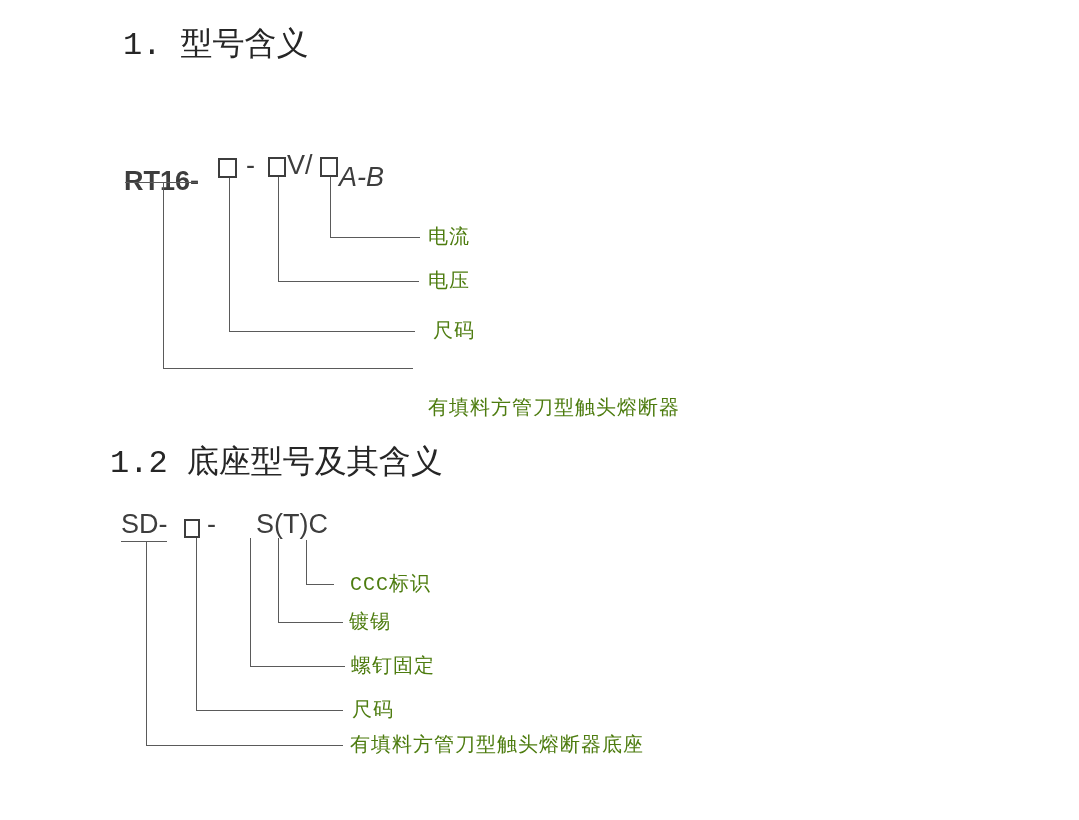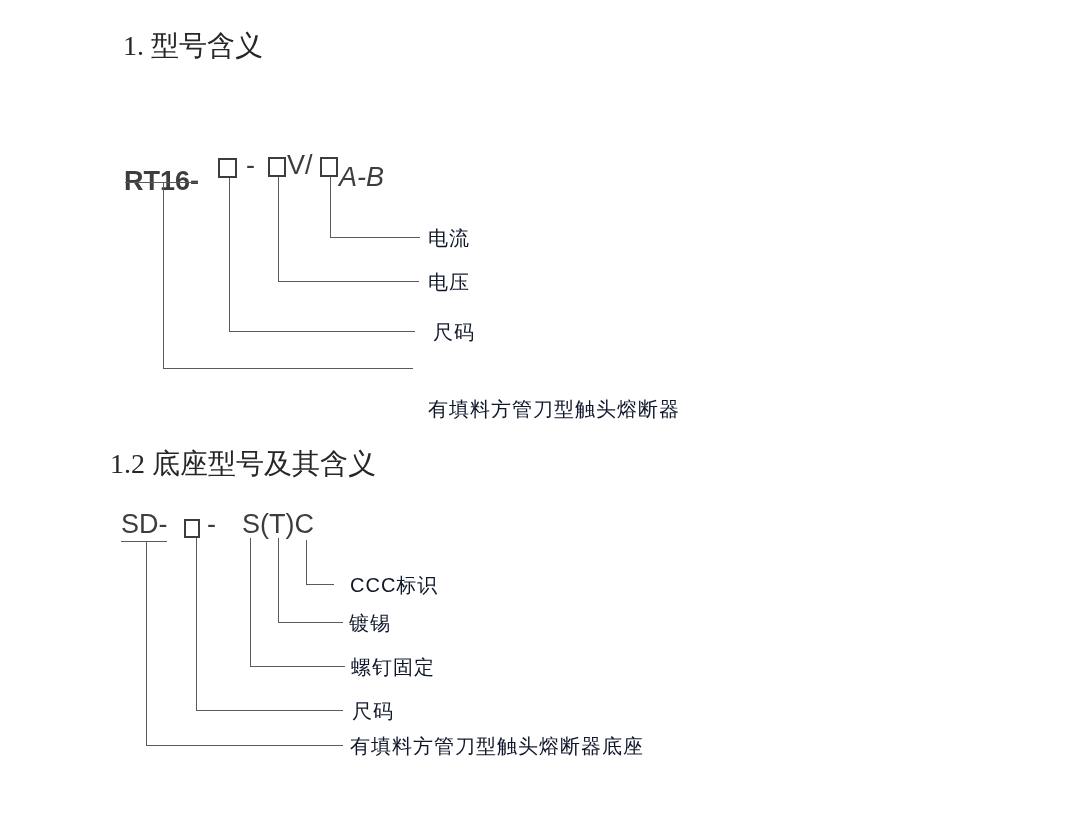--- a/index.html
+++ b/index.html
@@ -10,22 +10,22 @@
   .page {
     position: relative;
     width: 1079px;
     height: 820px;
     background: #ffffff;
     overflow: hidden;
     font-family: "Liberation Sans", sans-serif;
   }
   .heading {
     position: absolute;
-    font-family: Liberation Serif, serif;
-    font-size: 28px;
+    font-family: Liberation Mono, monospace;
+    font-size: 32px;
     line-height: 28px;
     color: #262626;
     white-space: nowrap;
   }
   .formula {
     position: absolute;
     font-family: "Liberation Sans", "DejaVu Sans", sans-serif;
     font-size: 27px;
     line-height: 27px;
     font-weight: 400;
@@ -39,25 +39,25 @@
     background: #ffffff;
   }
   .vline, .hline {
     position: absolute;
     background: #5a5a5a;
   }
   .vline { width: 1px; }
   .hline { height: 1px; }
   .dlabel {
     position: absolute;
-    font-family: Liberation Sans, sans-serif;
+    font-family: Liberation Mono, monospace;
     font-size: 20px;
     line-height: 20px;
     letter-spacing: 1px;
-    color: #0f172a;
+    color: #4d7c0f;
     white-space: nowrap;
   }
 </style>
 </head>
 <body>
 
 <div class="page">
 
   <div class="heading" style="left:123px; top:32px;">1. 型号含义</div>
   <div class="heading" style="left:110px; top:450px;">1.2 底座型号及其含义</div>
@@ -89,21 +89,21 @@
     <div class="vline" style="left:330px; top:177px; height:60px;"></div>
     <div class="hline" style="left:330px; top:237px; width:90px;"></div>
     <div class="dlabel" style="left:428px; top:228px;">电流</div>
   </div>
 
   <div>
 
     <span class="formula" style="left:121px; top:511px;">SD-</span>
     <span class="sq" style="left:184px; top:519px; width:16px; height:19px;"></span>
     <span class="formula" style="left:207px; top:511px;">-</span>
-    <span class="formula" style="left:242px; top:511px;">S(T)C</span>
+    <span class="formula" style="left:256px; top:511px;">S(T)C</span>
 
     <div class="hline" style="left:121px; top:541px; width:46px;"></div>
 
     <div class="vline" style="left:146px; top:542px; height:203px;"></div>
     <div class="hline" style="left:146px; top:745px; width:197px;"></div>
     <div class="dlabel" style="left:350px; top:736px;">有填料方管刀型触头熔断器底座</div>
 
     <div class="vline" style="left:196px; top:538px; height:172px;"></div>
     <div class="hline" style="left:196px; top:710px; width:147px;"></div>
     <div class="dlabel" style="left:352px; top:701px;">尺码</div>

